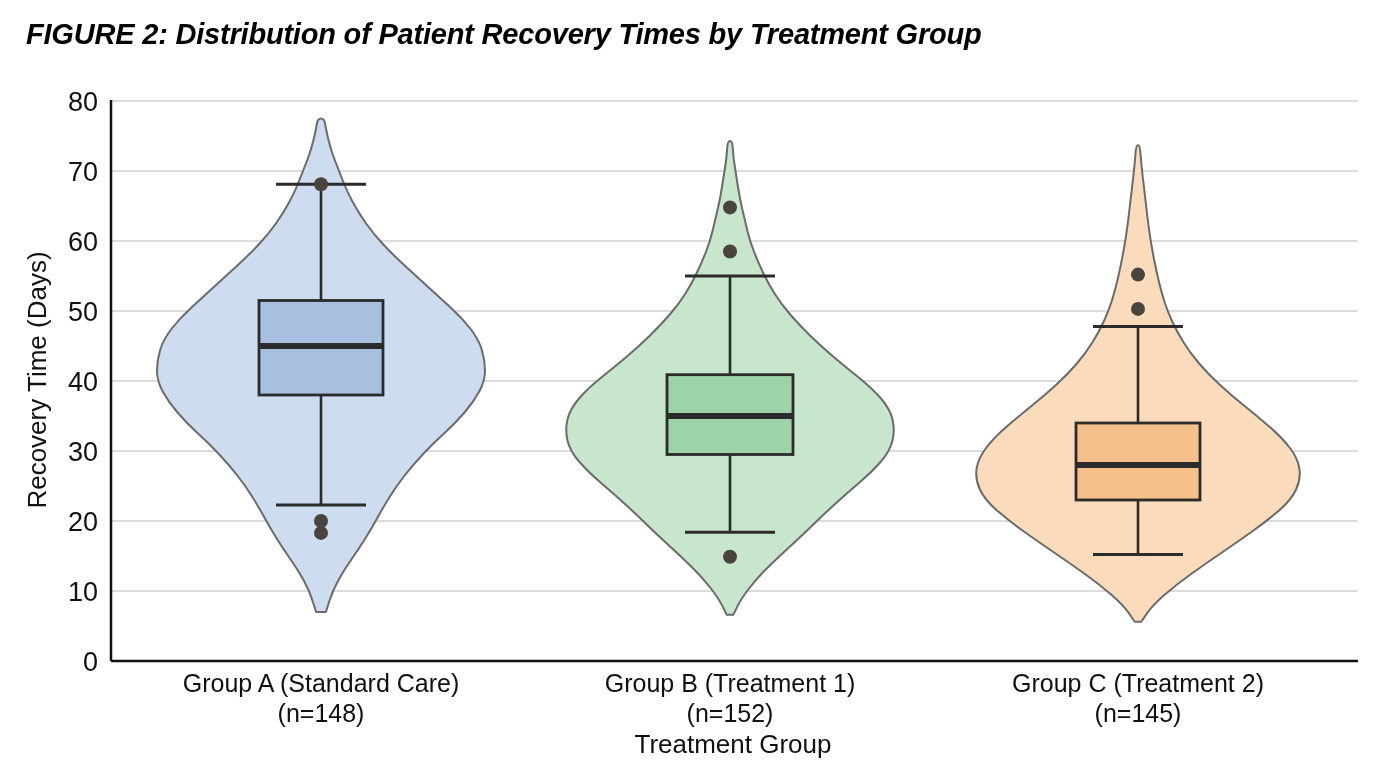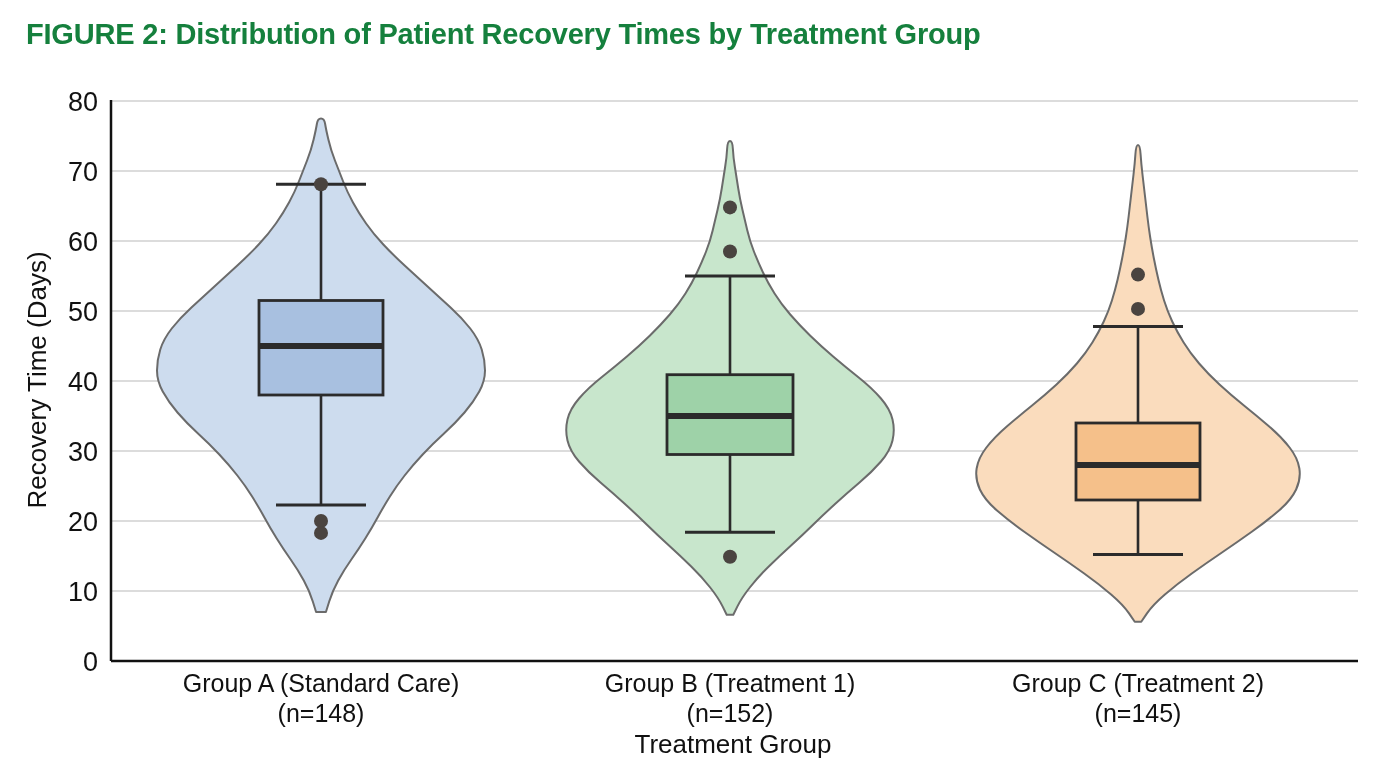--- a/index.html
+++ b/index.html
@@ -18,23 +18,24 @@
     width: 1376px;
     height: 768px;
     background: #ffffff;
   }
   #chart-title {
     position: absolute;
     left: 26px;
     top: 18px;
     font-size: 29px;
     font-weight: bold;
-    color: #15803d;
+    color: #000000;
     letter-spacing: -0.2px;
     white-space: nowrap;
+    font-style: italic;
   }
   #plot-svg {
     position: absolute;
     left: 0;
     top: 0;
   }
   .tick-label {
     font-family: "Liberation Sans", sans-serif;
     font-size: 27px;
     fill: #111111;

